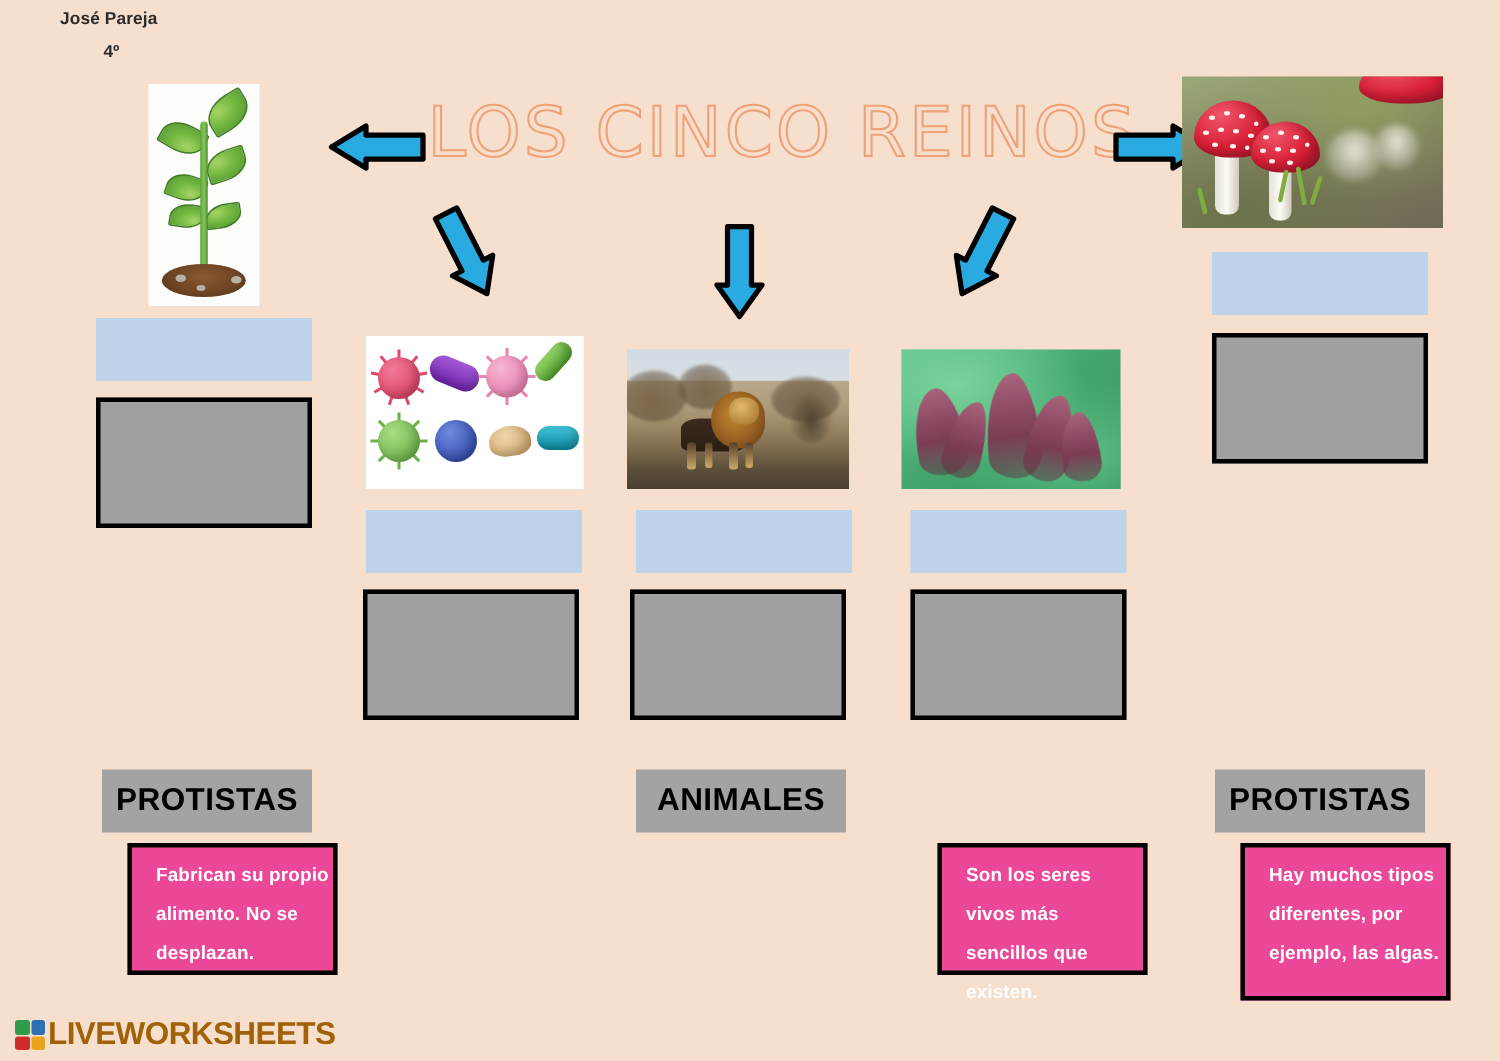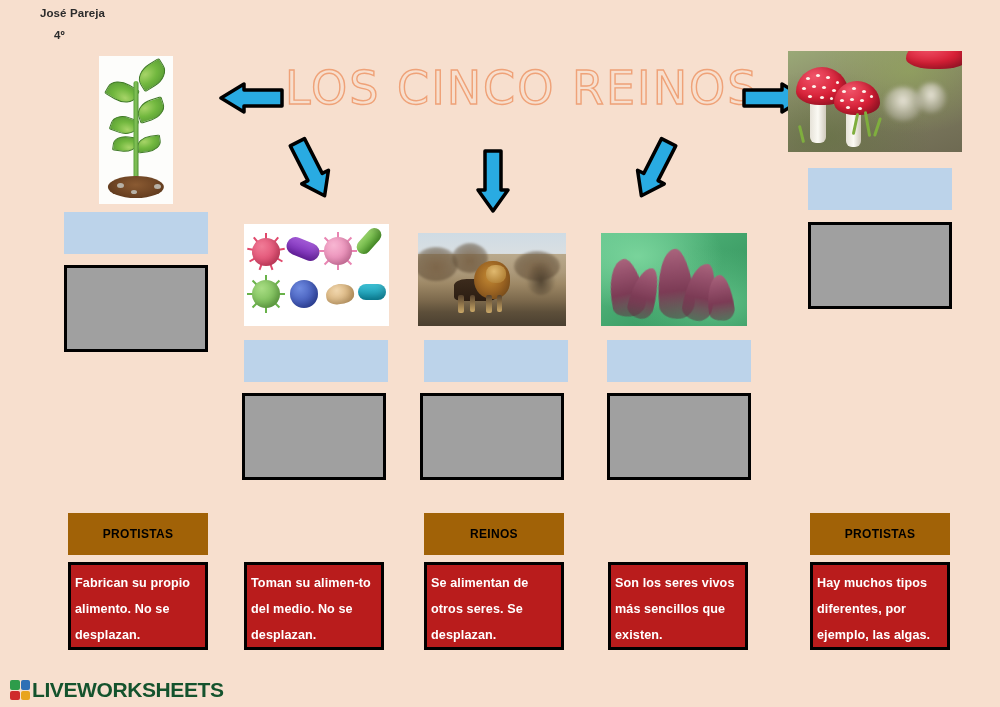--- a/index.html
+++ b/index.html
@@ -16,21 +16,21 @@
     background: #f7dfce;
   }
 
   
   #student-name {
     position: absolute; left: 40px; top: 7px;
     font-size: 11.5px; font-weight: 700; color: #2b2b2b;
     letter-spacing: .1px;
   }
   #student-grade {
-    position: absolute; left: 54px; top: 29px;
+    position: absolute; left: 69px; top: 29px;
     font-size: 11.5px; font-weight: 700; color: #2b2b2b;
   }
 
   
   #title {
     position: absolute; left: 285px; top: 62px;
     width: 450px; height: 52px;
     font-size: 46px; font-weight: 400;
     letter-spacing: 2px;
     line-height: 52px;
@@ -183,49 +183,50 @@
   }
   .gray-box {
     position: absolute;
     background: #a0a0a0;
     border: 3px solid #000000;
   }
 
   
   .label-box {
     position: absolute;
-    background: #a16207;
+    background: #a3a3a3;
     display: flex; align-items: center; justify-content: center;
-    font-size: 12px; font-weight: 700; color: #000;
+    font-size: 21px; font-weight: 700; color: #000;
     letter-spacing: .3px;
   }
   .desc-box {
     position: absolute;
-    background: #b91c1c;
+    background: #ec4899;
     border: 3px solid #000000;
     color: #ffffff;
     font-size: 12.6px; font-weight: 700;
     line-height: 26px;
-    padding: 5px 0 0 4px;
+    padding: 5px 0 0 16px;
     letter-spacing: .1px;
+    margin-left: 17px;
   }
 
   
   #lw-logo {
     position: absolute; left: 10px; top: 678px;
     display: flex; align-items: center; gap: 2px;
   }
   #lw-grid {
     width: 20px; height: 20px;
     display: grid; grid-template-columns: 1fr 1fr; grid-template-rows: 1fr 1fr;
     gap: 1px;
   }
   #lw-grid span { display: block; border-radius: 2px; }
   #lw-text {
-    font-size: 21px; font-weight: 700; color: #14532d;
+    font-size: 21px; font-weight: 700; color: #a16207;
     letter-spacing: -.4px;
     font-family: "Liberation Sans", sans-serif;
   }
 </style>
 </head>
 <body>
 
 <div id="sheet">
 
   <div id="student-name">José Pareja</div>
@@ -426,29 +427,27 @@
       <div class="grassblade" style="left:12px; top:74px; width:3px; height:18px; transform:rotate(-14deg);"></div>
     </div>
   </div>
 
   <div class="blue-box" style="left:808px; top:168px; width:144px; height:42px;"></div>
   <div class="gray-box" style="left:808px; top:222px; width:144px; height:87px;"></div>
 
   <div class="label-box" style="left:68px; top:513px; width:140px; height:42px;">PROTISTAS</div>
   <div class="desc-box" style="left:68px; top:562px; width:140px; height:88px;">Fabrican su propio alimento. No se desplazan.</div>
 
-  <div class="desc-box" style="left:244px; top:562px; width:140px; height:88px;">Toman su alimen-to del medio. No se desplazan.</div>
-
-  <div class="label-box" style="left:424px; top:513px; width:140px; height:42px;">REINOS</div>
-  <div class="desc-box" style="left:424px; top:562px; width:140px; height:88px;">Se alimentan de otros seres. Se desplazan.</div>
+
+  <div class="label-box" style="left:424px; top:513px; width:140px; height:42px;">ANIMALES</div>
 
   <div class="desc-box" style="left:608px; top:562px; width:140px; height:88px;">Son los seres vivos más sencillos que existen.</div>
 
   <div class="label-box" style="left:810px; top:513px; width:140px; height:42px;">PROTISTAS</div>
-  <div class="desc-box" style="left:810px; top:562px; width:140px; height:88px;">Hay muchos tipos diferentes, por ejemplo, las algas.</div>
+  <div class="desc-box" style="left:810px; top:562px; width:140px; height:105px;">Hay muchos tipos diferentes, por ejemplo, las algas.</div>
 
   <div id="lw-logo">
     <div id="lw-grid">
       <span style="background:#2e9c4a;"></span>
       <span style="background:#2f6fb5;"></span>
       <span style="background:#cf2b2b;"></span>
       <span style="background:#e8a41e;"></span>
     </div>
     <div id="lw-text">LIVEWORKSHEETS</div>
   </div>

